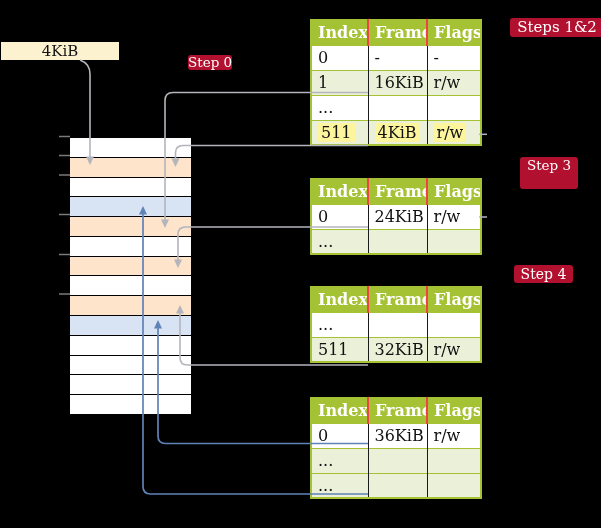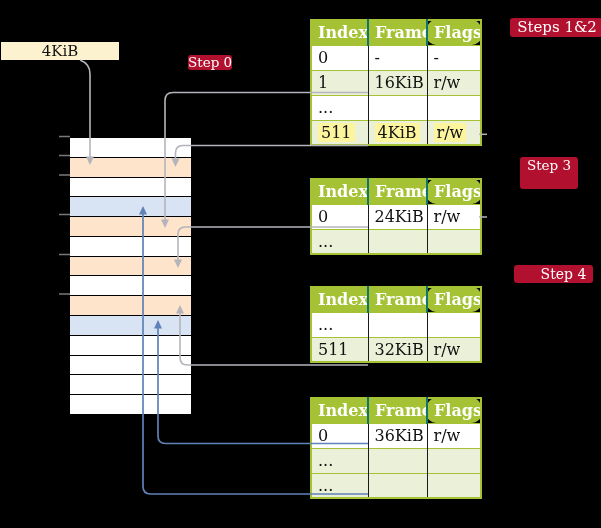--- a/index.html
+++ b/index.html
@@ -14,42 +14,42 @@
     text-align:center;
   }
   
   .badge{
     position:absolute;background:var(--badge-red,#b2102f);color:#fff;
     text-align:center;border-radius:3px;white-space:nowrap;
   }
   #badge-0{left:188px;top:55px;width:44px;height:15px;line-height:15px;font-size:13.5px;}
   #badge-1{left:510px;top:18px;width:94px;height:19px;line-height:19px;font-size:15px;border-radius:3px 0 0 3px;}
   #badge-2{left:520px;top:157px;width:58px;height:32px;line-height:16px;font-size:13.5px;}
-  #badge-3{left:514px;top:265px;width:59px;height:18px;line-height:18px;font-size:14px;padding-left:20px;}
+  #badge-3{left:514px;top:265px;width:59px;height:18px;line-height:18px;font-size:14px;}
   
   #memory-column{
     position:absolute;left:70px;top:137px;width:121px;height:277px;
     display:flex;flex-direction:column;border-top:1px solid #000;
   }
   .mrow{flex:1;border-bottom:1px solid #000;}
   .mrow.white{background:#ffffff;}
   .mrow.peach{background:var(--peach,#fde4cb);}
   .mrow.blue{background:var(--mblue,#d8e4f4);}
   
   .ptable{position:absolute;left:310px;width:170px;}
   .ptable table{
     border-collapse:collapse;table-layout:fixed;width:170px;
     border:2px solid var(--header-green,#a4c233);font-size:16px;
   }
   .ptable th{
     background:var(--header-green,#a4c233);color:#fff;font-weight:bold;
     height:25px;text-align:left;padding:0 0 0 6px;font-size:16px;
-    border-right:2px solid #0f766e;overflow:hidden;box-sizing:border-box;
-  }
-  .ptable th:last-child{border-right:none;border-radius:9px;}
+    border-right:2px solid #ef4444;overflow:hidden;box-sizing:border-box;
+  }
+  .ptable th:last-child{border-right:none;}
   .ptable td{
     height:25px;padding:0 0 0 6px;background:#fff;color:#111;
     border-right:1px solid #1a1a1a;border-top:1px solid var(--header-green,#a4c233);
     overflow:hidden;white-space:nowrap;box-sizing:border-box;
   }
   .ptable td:last-child{border-right:none;}
   .ptable tr.shaded td{background:var(--row-green,#ebf0d8);}
   .ptable .hl{background:var(--hl-yellow,#fcf59e);padding:0 3px;}
   #table-0{top:19px;} #table-1{top:178px;} #table-2{top:286px;} #table-3{top:397px;}
   

